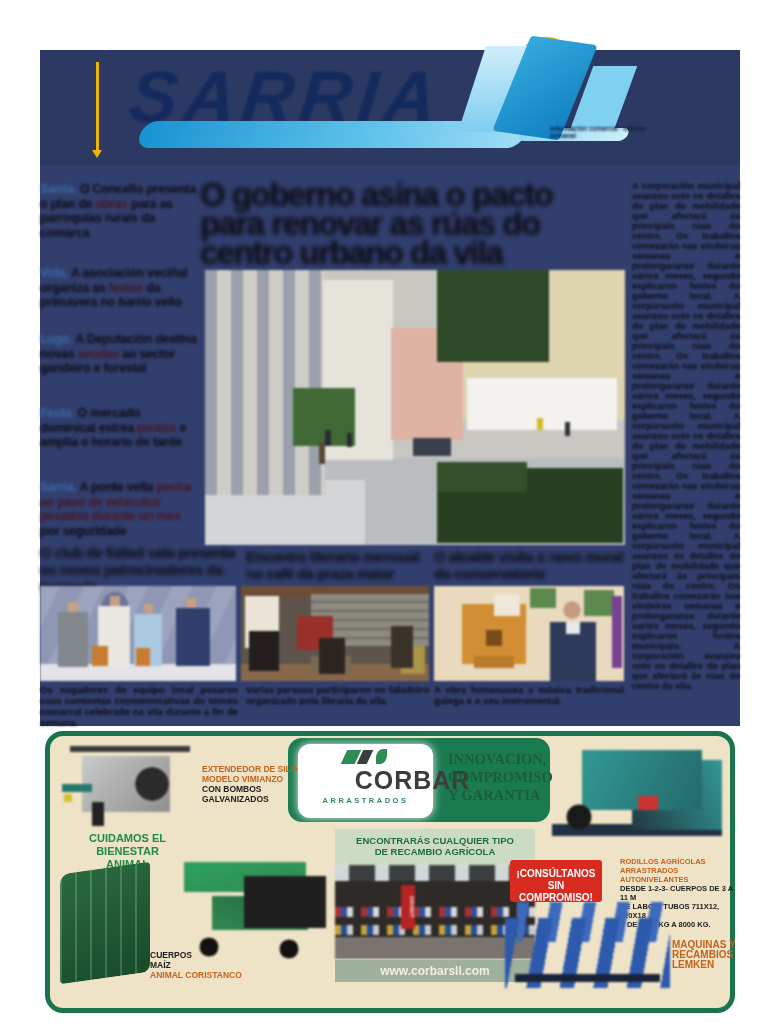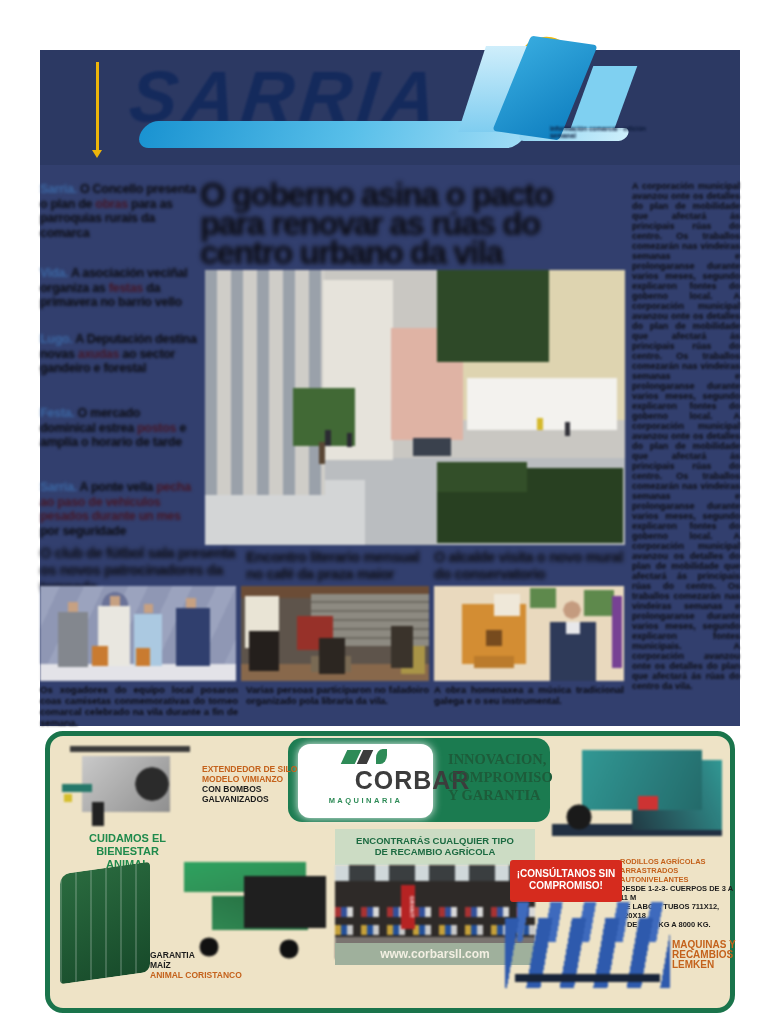--- a/index.html
+++ b/index.html
@@ -171,21 +171,21 @@
   <div class="abs caption" style="left:434px;top:684px;width:190px;">A obra homenaxea a música tradicional galega e o seu instrumental.</div>
 
   <div class="abs ad" style="left:45px;top:731px;width:690px;height:282px;">
 
     <div class="abs green-panel" style="left:238px;top:2px;width:262px;height:84px;"></div>
     <div class="abs logo-box" style="left:248px;top:8px;width:135px;height:74px;">
       <div class="abs" style="left:46px;top:6px;width:14px;height:14px;background:#2e8b57;transform:skewX(-25deg);"></div>
       <div class="abs" style="left:62px;top:6px;width:10px;height:14px;background:#3c3c3c;transform:skewX(-25deg);"></div>
       <div class="abs" style="left:78px;top:5px;width:11px;height:15px;background:#2e8b57;border-radius:60% 0 60% 0;"></div>
       <div class="abs logo-name" style="left:0;top:24px;width:135px;margin-left:47px;">CORBAR</div>
-      <div class="abs logo-sub" style="left:0;top:52px;width:135px;">MAQUINARIA</div>
+      <div class="abs logo-sub" style="left:0;top:52px;width:135px;">ARRASTRADOS</div>
     </div>
     <div class="abs slogan" style="left:398px;top:14px;width:105px;">INNOVACION,
 COMPROMISO
 Y GARANTIA</div>
 
     <div class="abs scene" style="left:12px;top:8px;width:132px;height:82px;
       background-image:
         linear-gradient(#222222,#222222),linear-gradient(#d8c020,#d8c020),
         linear-gradient(#1f7a6a,#1f7a6a),
         radial-gradient(circle,#2b2b2b 58%,transparent 60%),
@@ -208,58 +208,58 @@
 
     <div class="abs scene" style="left:108px;top:118px;width:172px;height:108px;
       background-image:
         radial-gradient(circle,#111 60%,transparent 62%),radial-gradient(circle,#111 60%,transparent 62%),
         linear-gradient(#1f1f1f,#1f1f1f),linear-gradient(25deg,#2a8a4f,#1f6b3c),
         linear-gradient(-15deg,#2a8a4f,#27a45c);
       background-repeat:no-repeat;
       background-position:40px 82px,120px 84px,86px 22px,54px 42px,26px 8px;
       background-size:22px 22px,22px 22px,82px 52px,96px 34px,122px 30px;"></div>
     <div class="abs adtext" style="left:100px;top:204px;width:98px;">
-      <span class="adblack">GARANTIA
+      <span class="adblack">CUERPOS
 MAÍZ</span>
       <span class="adorange">ANIMAL CORISTANCO</span>
     </div>
 
     <div class="abs rechead" style="left:285px;top:93px;width:200px;height:36px;">ENCONTRARÁS CUALQUIER TIPO
 DE RECAMBIO AGRÍCOLA</div>
     <div class="abs scene" style="left:285px;top:129px;width:200px;height:94px;
       background-image:
         repeating-linear-gradient(90deg,#b03030 0 6px,#3050a0 6px 12px,#d8d8d8 12px 18px,transparent 18px 26px),
         repeating-linear-gradient(90deg,#c8a030 0 6px,#2050a0 6px 12px,#c8c8c8 12px 18px,transparent 18px 26px),
         repeating-linear-gradient(90deg,#cfd8da 0 14px,#3a3e40 14px 40px),
         linear-gradient(#7a7470,#7a7470),linear-gradient(#2e2a28,#2e2a28);
       background-repeat:no-repeat;
       background-position:0 42px,0 60px,0 0,0 72px,0 0;
       background-size:200px 10px,200px 10px,200px 16px,200px 22px,200px 94px;">
       <div class="abs granit" style="left:66px;top:20px;width:14px;height:44px;">GRANIT</div>
     </div>
-    <div class="abs webband" style="left:285px;top:207px;width:200px;height:22px;">www.corbarsll.com</div>
+    <div class="abs webband" style="left:285px;top:224px;width:200px;height:22px;">www.corbarsll.com</div>
 
     <div class="abs scene" style="left:492px;top:4px;width:192px;height:108px;
       background-image:
         linear-gradient(#d83030,#d83030),linear-gradient(#f0f0f0,#f0f0f0),
         radial-gradient(circle,#1a1a1a 58%,transparent 60%),
         linear-gradient(115deg,#2a9a96,#1f6b6b),linear-gradient(65deg,#203a44,#2a9a96),
         linear-gradient(#203044,#203044);
       background-repeat:no-repeat;
       background-position:96px 56px,102px 58px,22px 62px,40px 10px,90px 20px,10px 84px;
       background-size:20px 14px,8px 10px,30px 30px,120px 60px,90px 70px,170px 12px;"></div>
     <div class="abs adtext" style="left:570px;top:112px;width:118px;font-size:7.5px;line-height:9px;">
       <span class="adorange">RODILLOS AGRÍCOLAS
 ARRASTRADOS AUTONIVELANTES</span>
       <span class="adblack">DESDE 1-2-3- CUERPOS DE 3 A 11 M
 DE LABOR. TUBOS 711X12, 820X18
 Y DE 3000 KG A 8000 KG.</span>
     </div>
 
-    <div class="abs cta" style="left:460px;top:124px;width:112px;height:42px;">¡CONSÚLTANOS SIN
+    <div class="abs cta" style="left:460px;top:124px;width:92px;height:42px;">¡CONSÚLTANOS SIN
 COMPROMISO!</div>
 
     <div class="abs scene" style="left:455px;top:164px;width:165px;height:95px;
       background-image:
         linear-gradient(#16233a,#16233a),
         repeating-linear-gradient(100deg,#2a5ab4 0 14px,rgba(0,0,0,0) 14px 33px),
         repeating-linear-gradient(100deg,#3a6ac4 0 12px,rgba(0,0,0,0) 12px 33px);
       background-repeat:no-repeat;
       background-position:10px 74px,0 18px,12px 2px;
       background-size:145px 8px,165px 70px,150px 40px;"></div>

